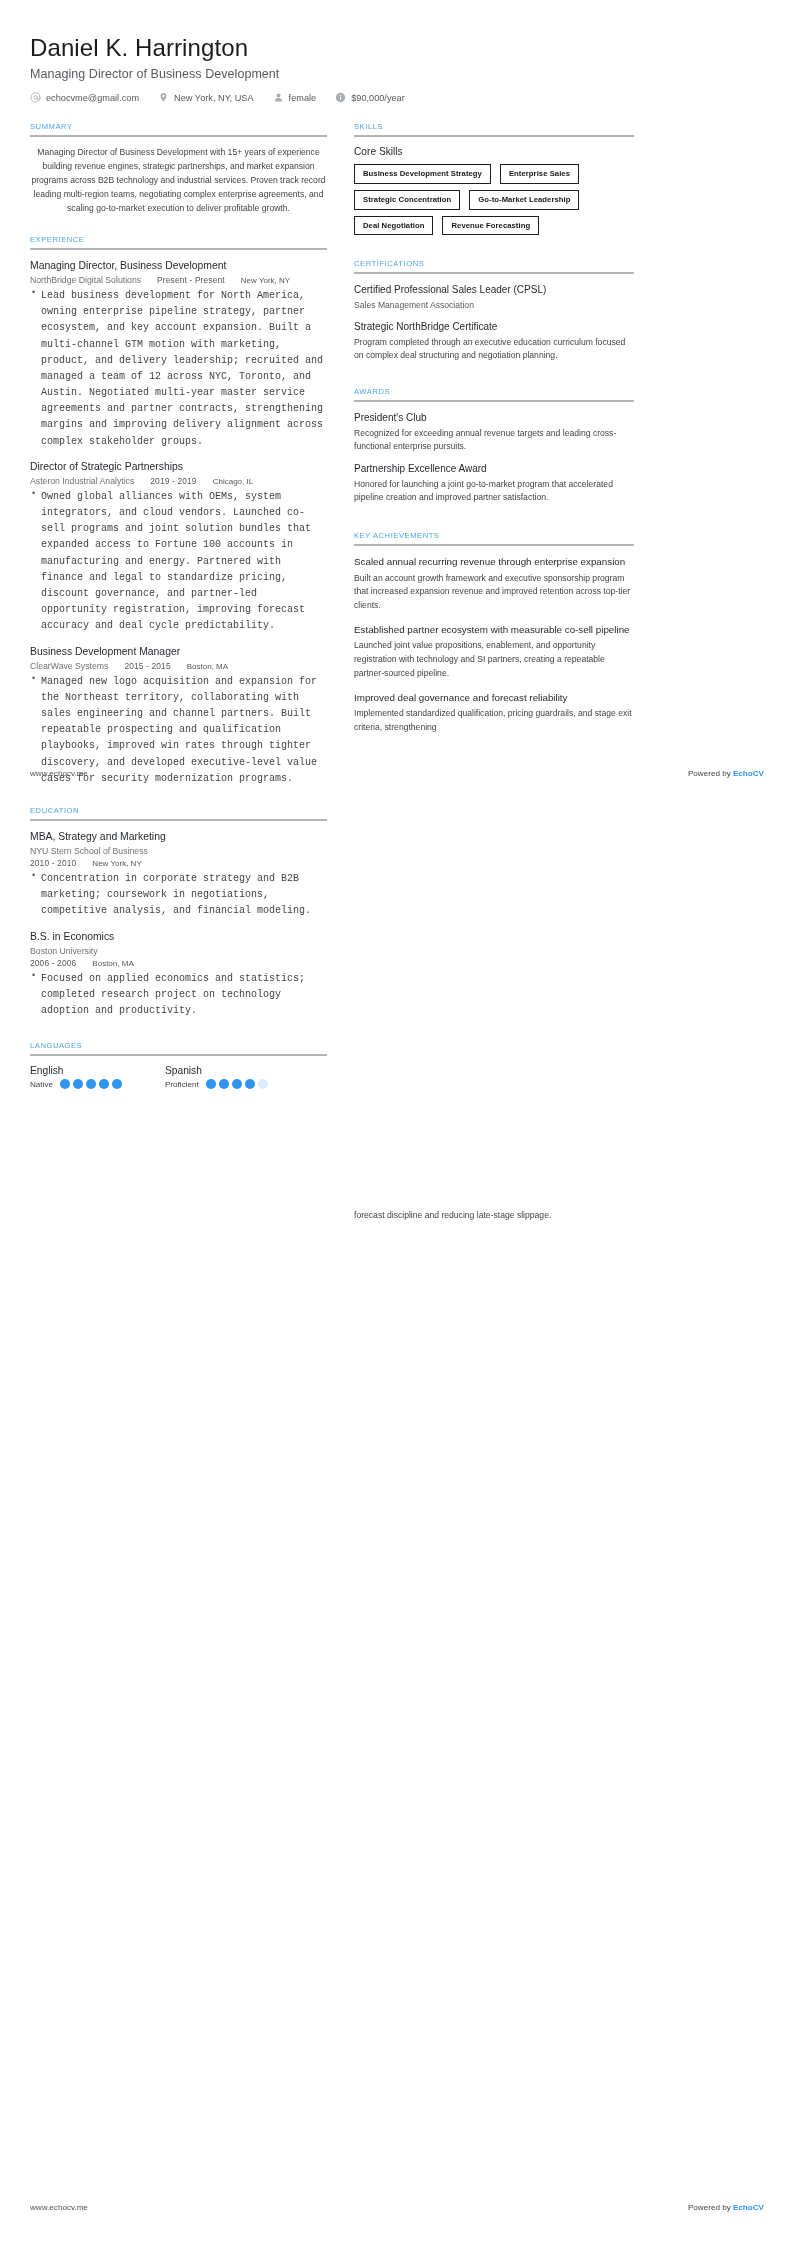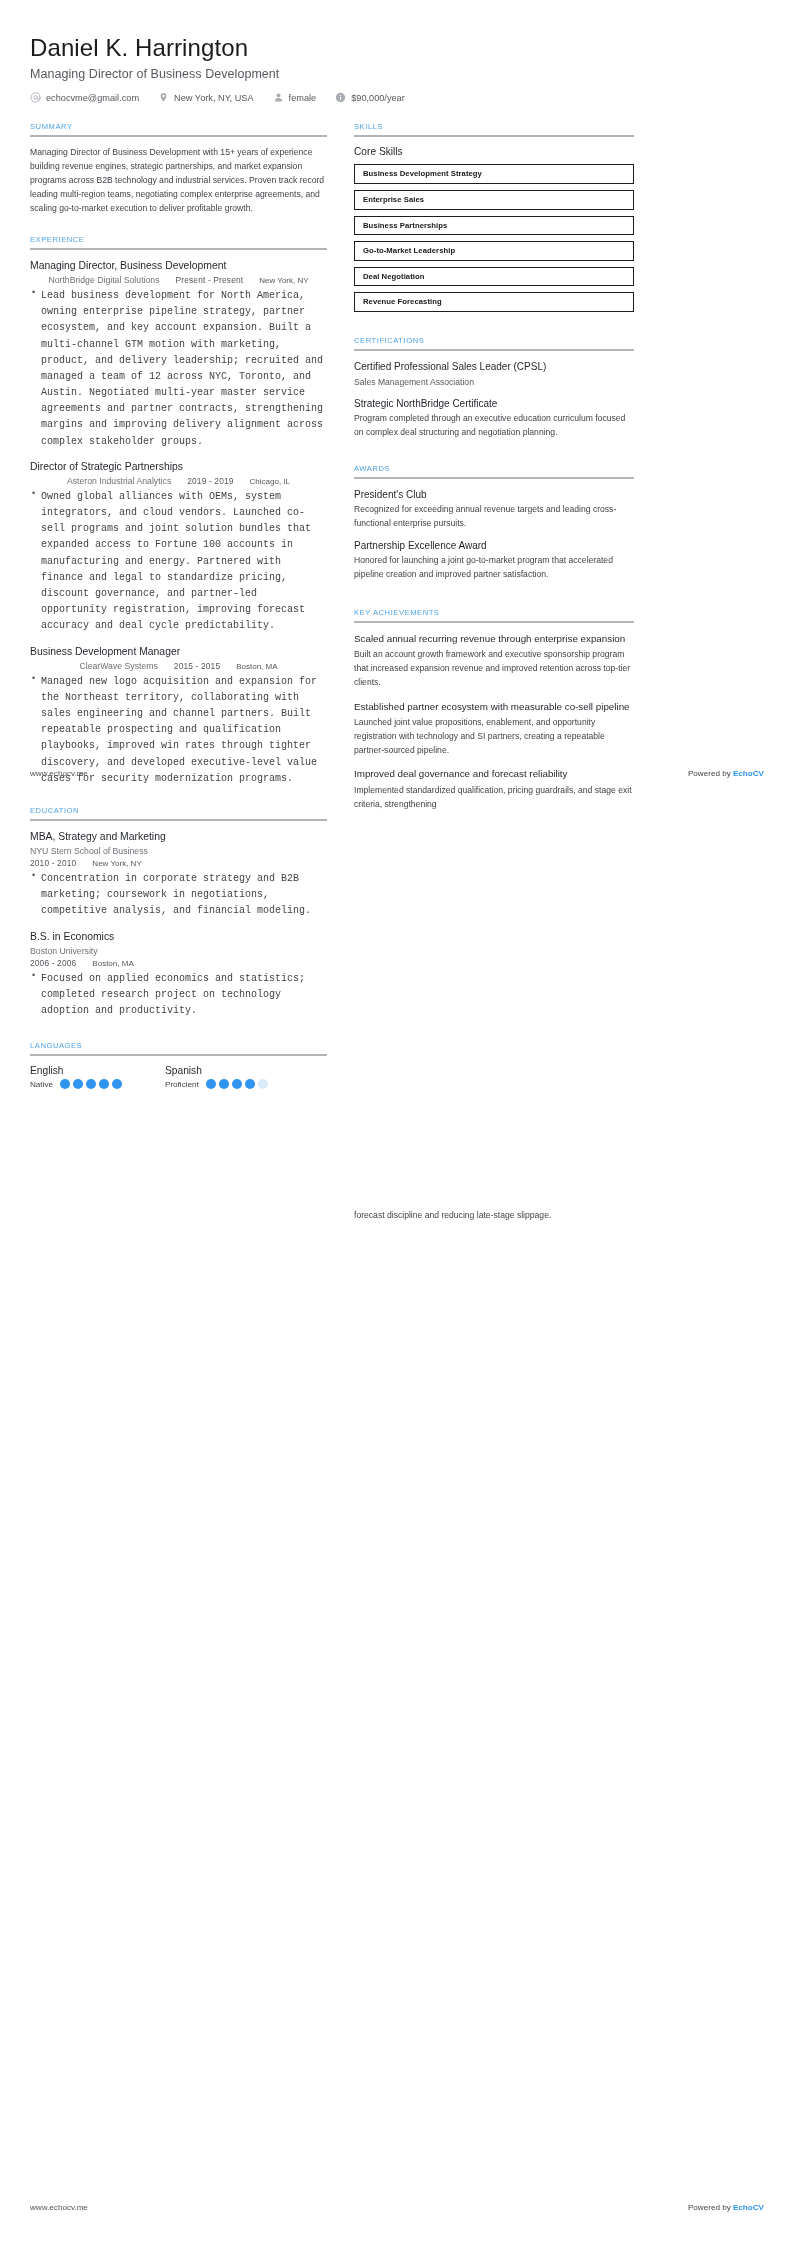--- a/index.html
+++ b/index.html
@@ -99,38 +99,38 @@
     background: #b4b4b4;
     margin-bottom: 9px;
   }
 
   
   .para {
     font-size: 8.6px;
     line-height: 1.62;
     color: #3f4348;
     letter-spacing: 0.005px;
+    text-align: center;
   }
 
   
   .entry { margin-bottom: 10px; }
   .entry:last-child { margin-bottom: 0; }
   .entry-title {
     font-size: 10.4px;
     font-weight: 400;
     color: #1f2328;
     line-height: 1.35;
     margin-bottom: 2px;
   }
   .entry-meta {
     display: flex;
     align-items: baseline;
     flex-wrap: wrap;
     margin-bottom: 3px;
-    justify-content: center;
   }
   .entry-org {
     font-size: 8.7px;
     color: #6c7075;
     margin-right: 16px;
   }
   .entry-dates {
     font-size: 8.4px;
     color: #54585d;
     margin-right: 16px;
@@ -202,21 +202,20 @@
   
   .skills-group-label {
     font-size: 10.2px;
     color: #24282d;
     margin-bottom: 7px;
   }
   .chips {
     display: flex;
     flex-wrap: wrap;
     gap: 6px 9px;
-    flex-direction: column;
   }
   .chip {
     border: 1px solid #1d1d1d;
     padding: 4px 8px 4px 8px;
     font-size: 7.7px;
     font-weight: bold;
     color: #16181b;
     line-height: 1.25;
     white-space: nowrap;
     letter-spacing: 0.05px;
@@ -453,21 +452,21 @@
 
       <div class="col-right">
 
         <div class="section">
           <div class="section-title">SKILLS</div>
           <div class="section-rule"></div>
           <div class="skills-group-label">Core Skills</div>
           <div class="chips">
             <span class="chip">Business Development Strategy</span>
             <span class="chip">Enterprise Sales</span>
-            <span class="chip">Business Partnerships</span>
+            <span class="chip">Strategic Concentration</span>
             <span class="chip">Go-to-Market Leadership</span>
             <span class="chip">Deal Negotiation</span>
             <span class="chip">Revenue Forecasting</span>
           </div>
         </div>
 
         <div class="section" style="margin-top:24px;">
           <div class="section-title">CERTIFICATIONS</div>
           <div class="section-rule"></div>
 

